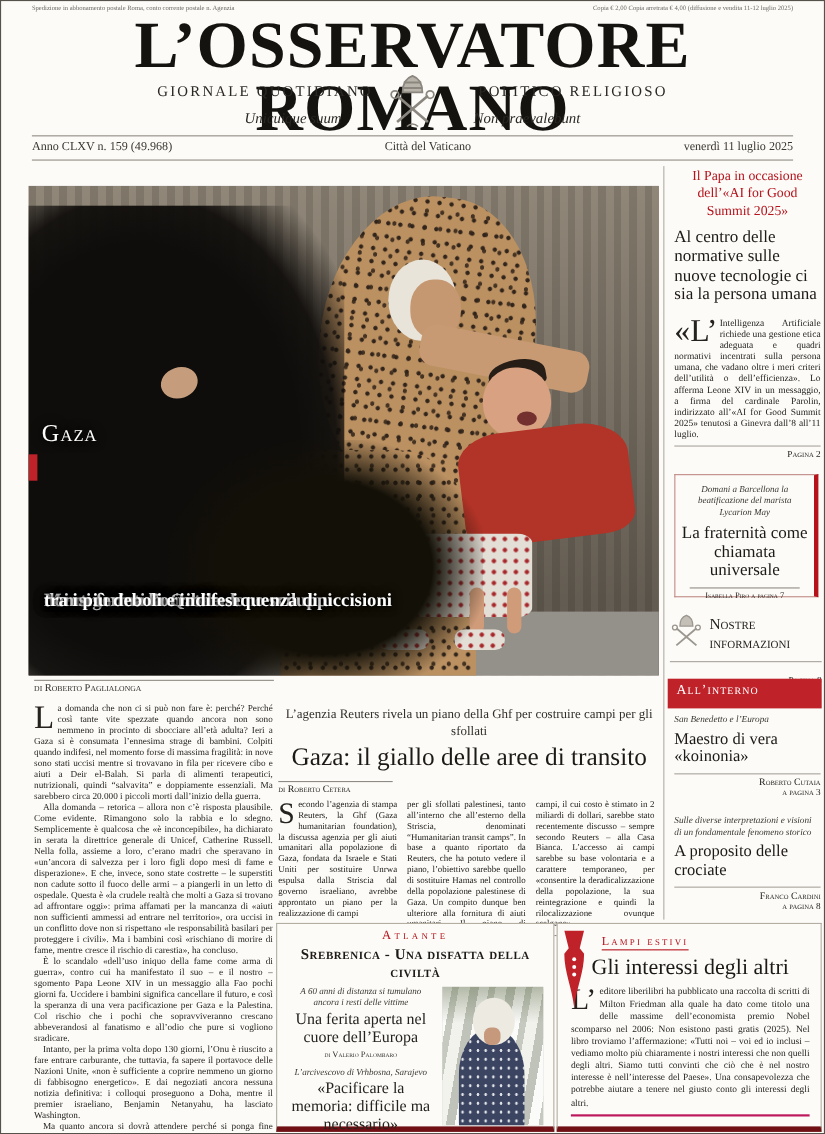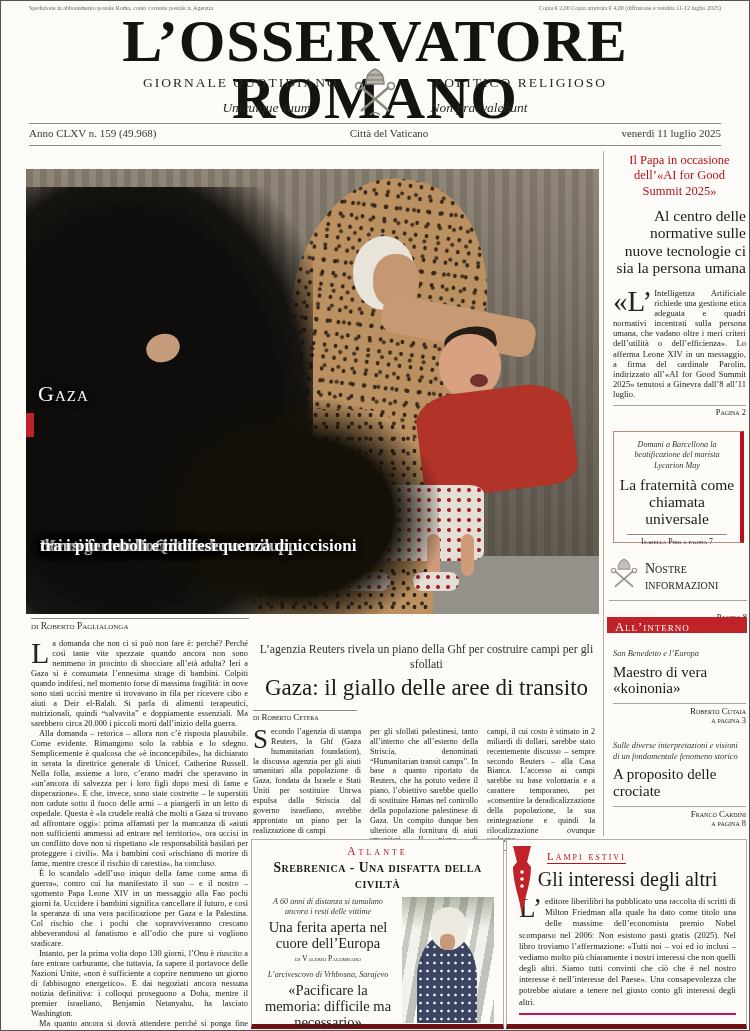--- a/index.html
+++ b/index.html
@@ -113,38 +113,38 @@
              letter-spacing:2px;border-bottom:1px solid #b5121b;padding-bottom:1px;}
   .lampiHl{text-align:center;font-size:20px;margin-top:4px;color:#1d1a16;}
   .lampiBody{margin-top:5px;font-size:8.6px;line-height:1.3;}
   .dropcap3{float:left;font-size:27px;line-height:.8;padding:2px 3px 0 0;}
   .lampiBy{margin-top:5px;border-top:2px solid #be185d;padding-top:15px;text-align:center;font-size:8.8px;}
 
   
   .vrule{left:602px;top:150px;width:1px;height:685px;background:#b3ada2;}
   .aiArt{left:612px;top:152px;width:133px;}
   .aiKick{font-size:12.5px;line-height:1.22;text-align:center;color:#b5121b;}
-  .aiHl{font-size:15.5px;line-height:1.13;text-align:right;margin-top:8px;color:#1d1a16;}
+  .aiHl{font-size:15.5px;line-height:1.13;text-align:left;margin-top:8px;color:#1d1a16;}
   .aiBody{margin-top:11px;font-size:8.6px;line-height:1.18;}
   .dropcap4{float:left;font-size:29px;line-height:.8;padding:2px 2px 0 0;}
   .aiPage{margin-top:6px;border-top:1px solid #a8a49c;padding-top:2px;text-align:right;font-size:8.4px;}
 
   .fraBox{left:612px;top:430px;width:131px;height:112px;box-sizing:border-box;
           border:1px solid #c08a85;border-right:4px solid #b5121b;padding:8px 5px;text-align:center;}
   .fraKick{font-size:8.2px;font-style:italic;line-height:1.25;color:#3a372f;}
   .fraHl{font-size:15.5px;line-height:1.12;margin-top:5px;color:#1d1a16;}
   .fraRule{border-top:1px solid #8f8b84;margin:6px 8px 0 8px;}
   .fraCred{font-size:7.8px;margin-top:2px;}
 
   .nostre{left:608px;top:556px;width:138px;}
   .nostreRow{display:flex;align-items:center;gap:6px;}
   .nostreLbl{font-size:14px;line-height:1.15;color:#26231f;}
   .nostrePage{border-top:1px solid #a8a49c;margin-top:3px;padding-top:12px;text-align:right;font-size:8.4px;}
 
-  .internoBanner{left:606px;top:616px;width:140px;height:16px;background:#c0222a;color:#fff;
+  .internoBanner{left:606px;top:616px;width:140px;height:27px;background:#c0222a;color:#fff;
                  font-size:12.5px;letter-spacing:1px;line-height:20px;padding-left:8px;box-sizing:border-box;}
   .internoItems{left:612px;top:648px;width:133px;}
   .inKick{font-size:8.4px;font-style:italic;line-height:1.25;color:#3a372f;}
   .inTitle{font-size:15px;line-height:1.12;margin-top:4px;color:#1d1a16;}
   .inRule{border-top:1px solid #a8a49c;margin-top:6px;}
   .inAuthor{text-align:right;font-size:9px;margin-top:2px;}
   .inPage{text-align:right;font-size:8.4px;}
   .item2{margin-top:16px;}
 </style>
 </head>

